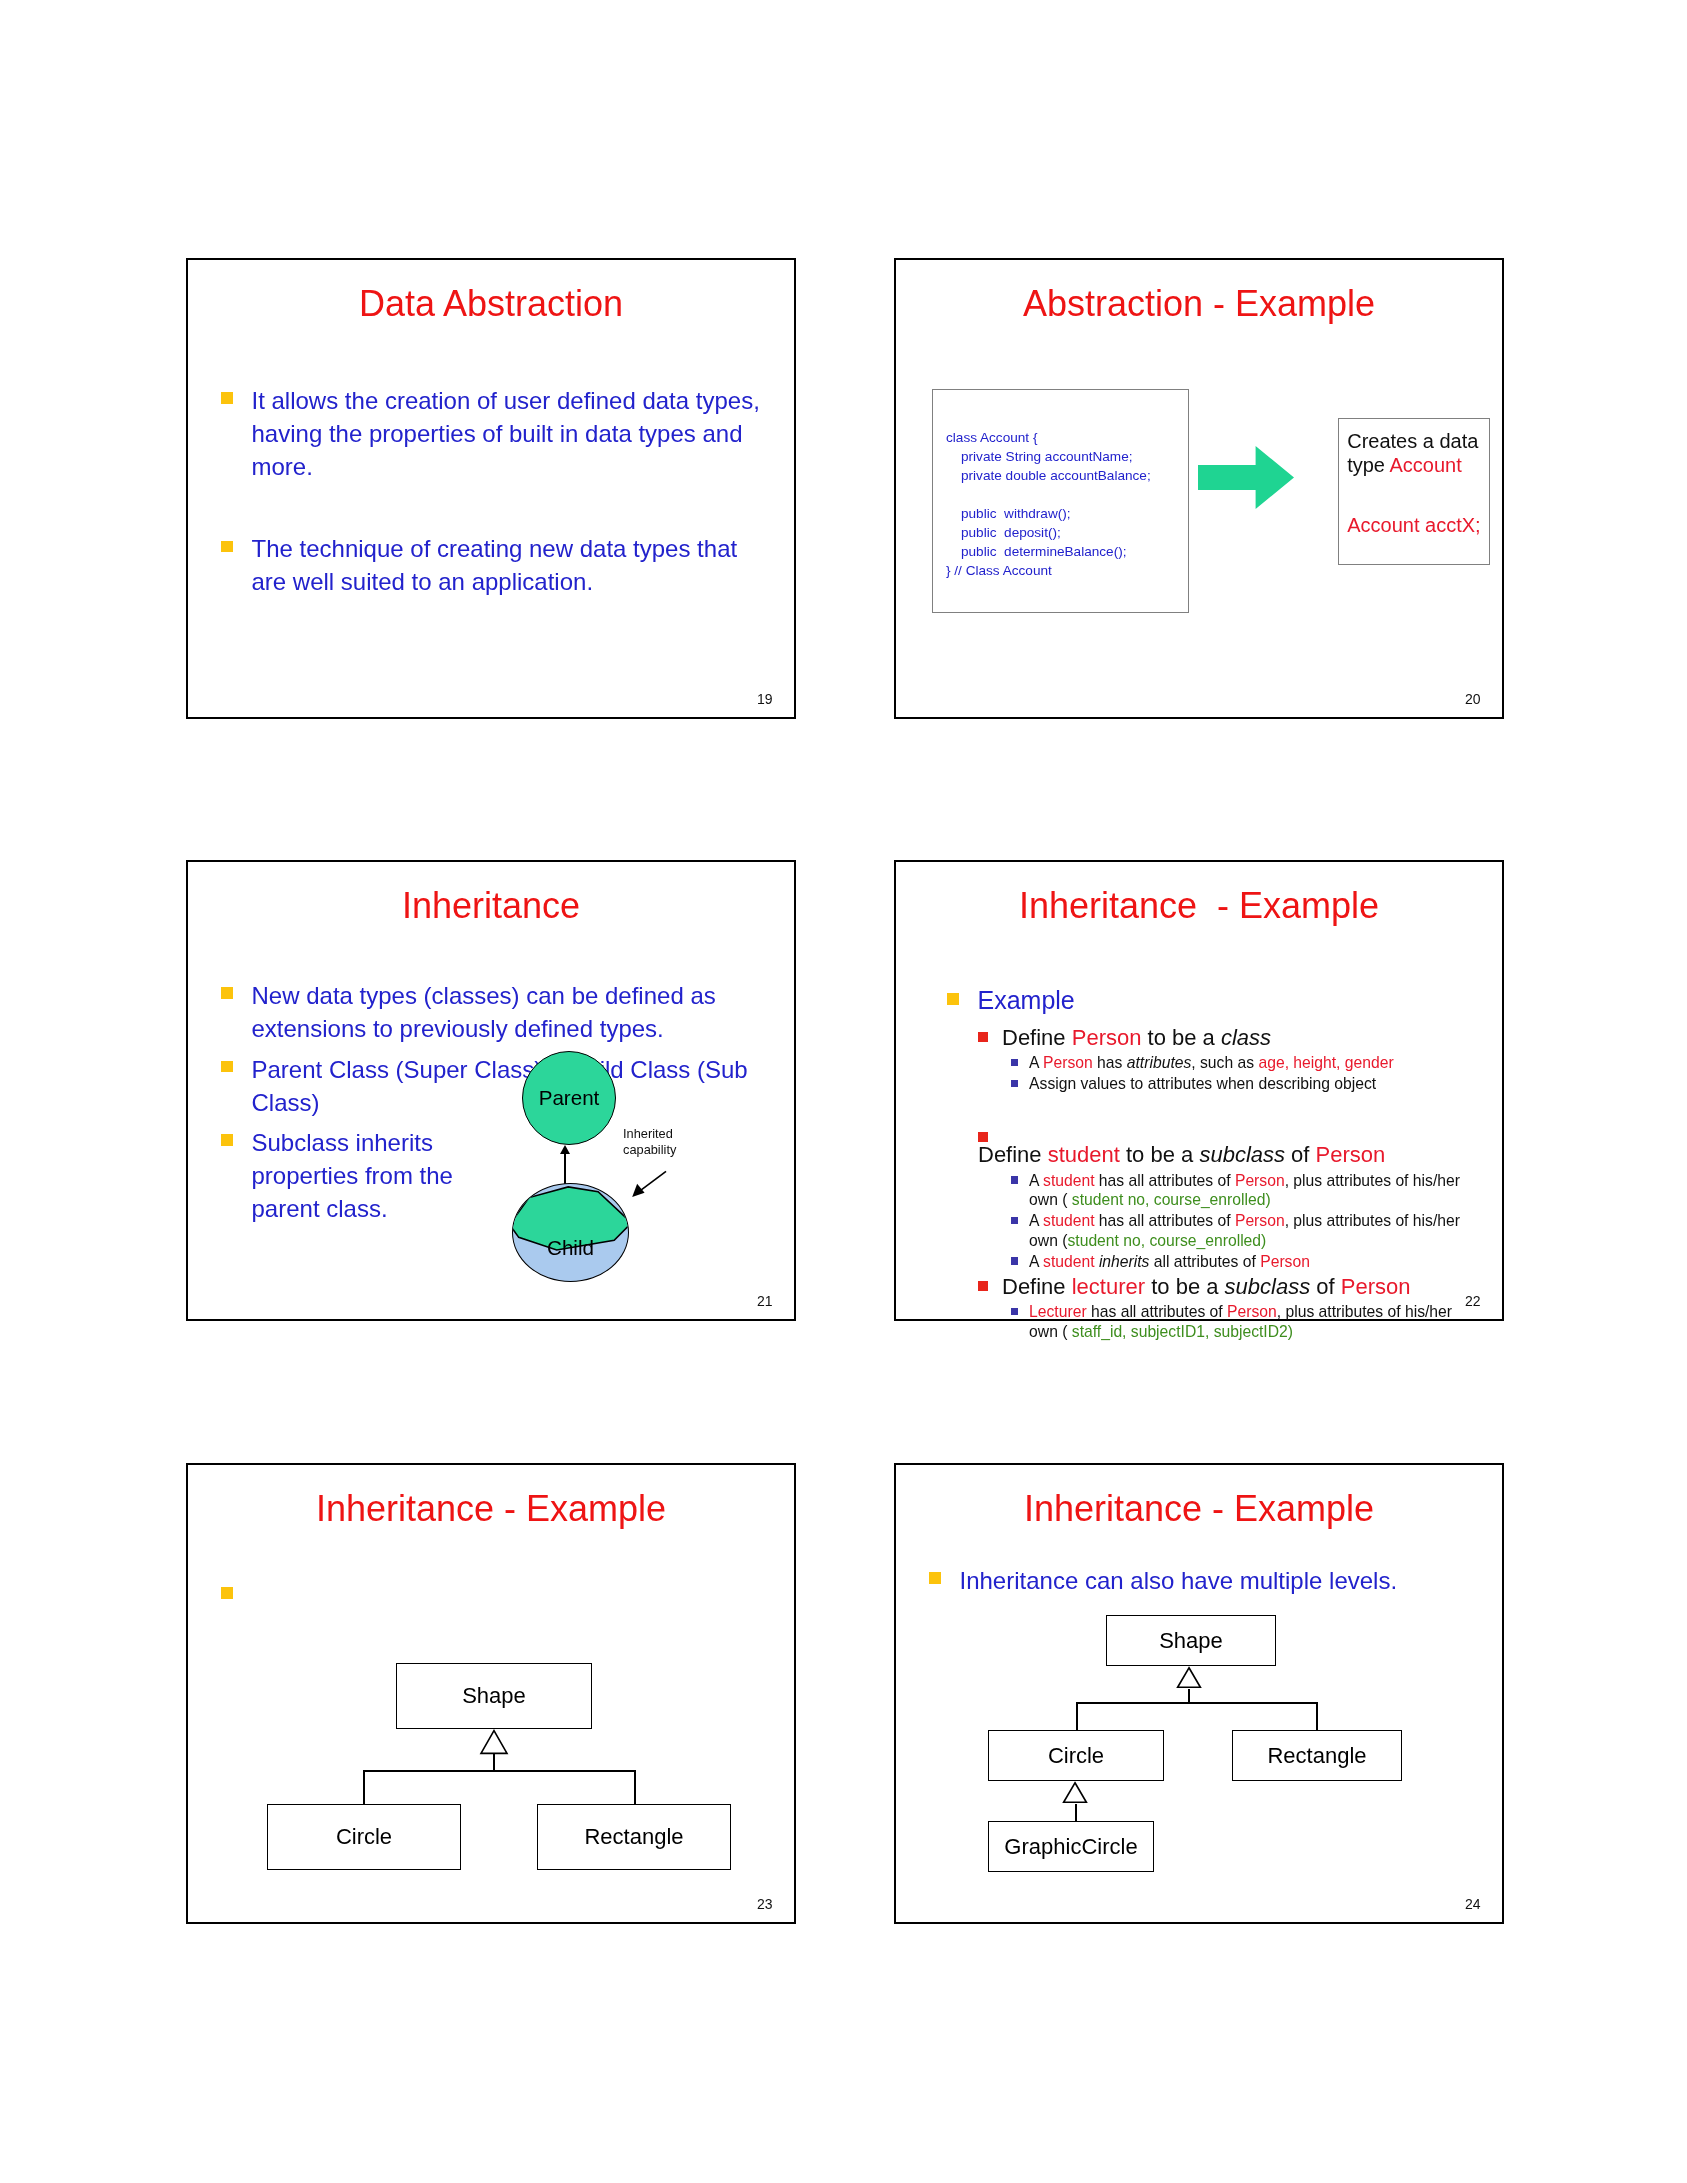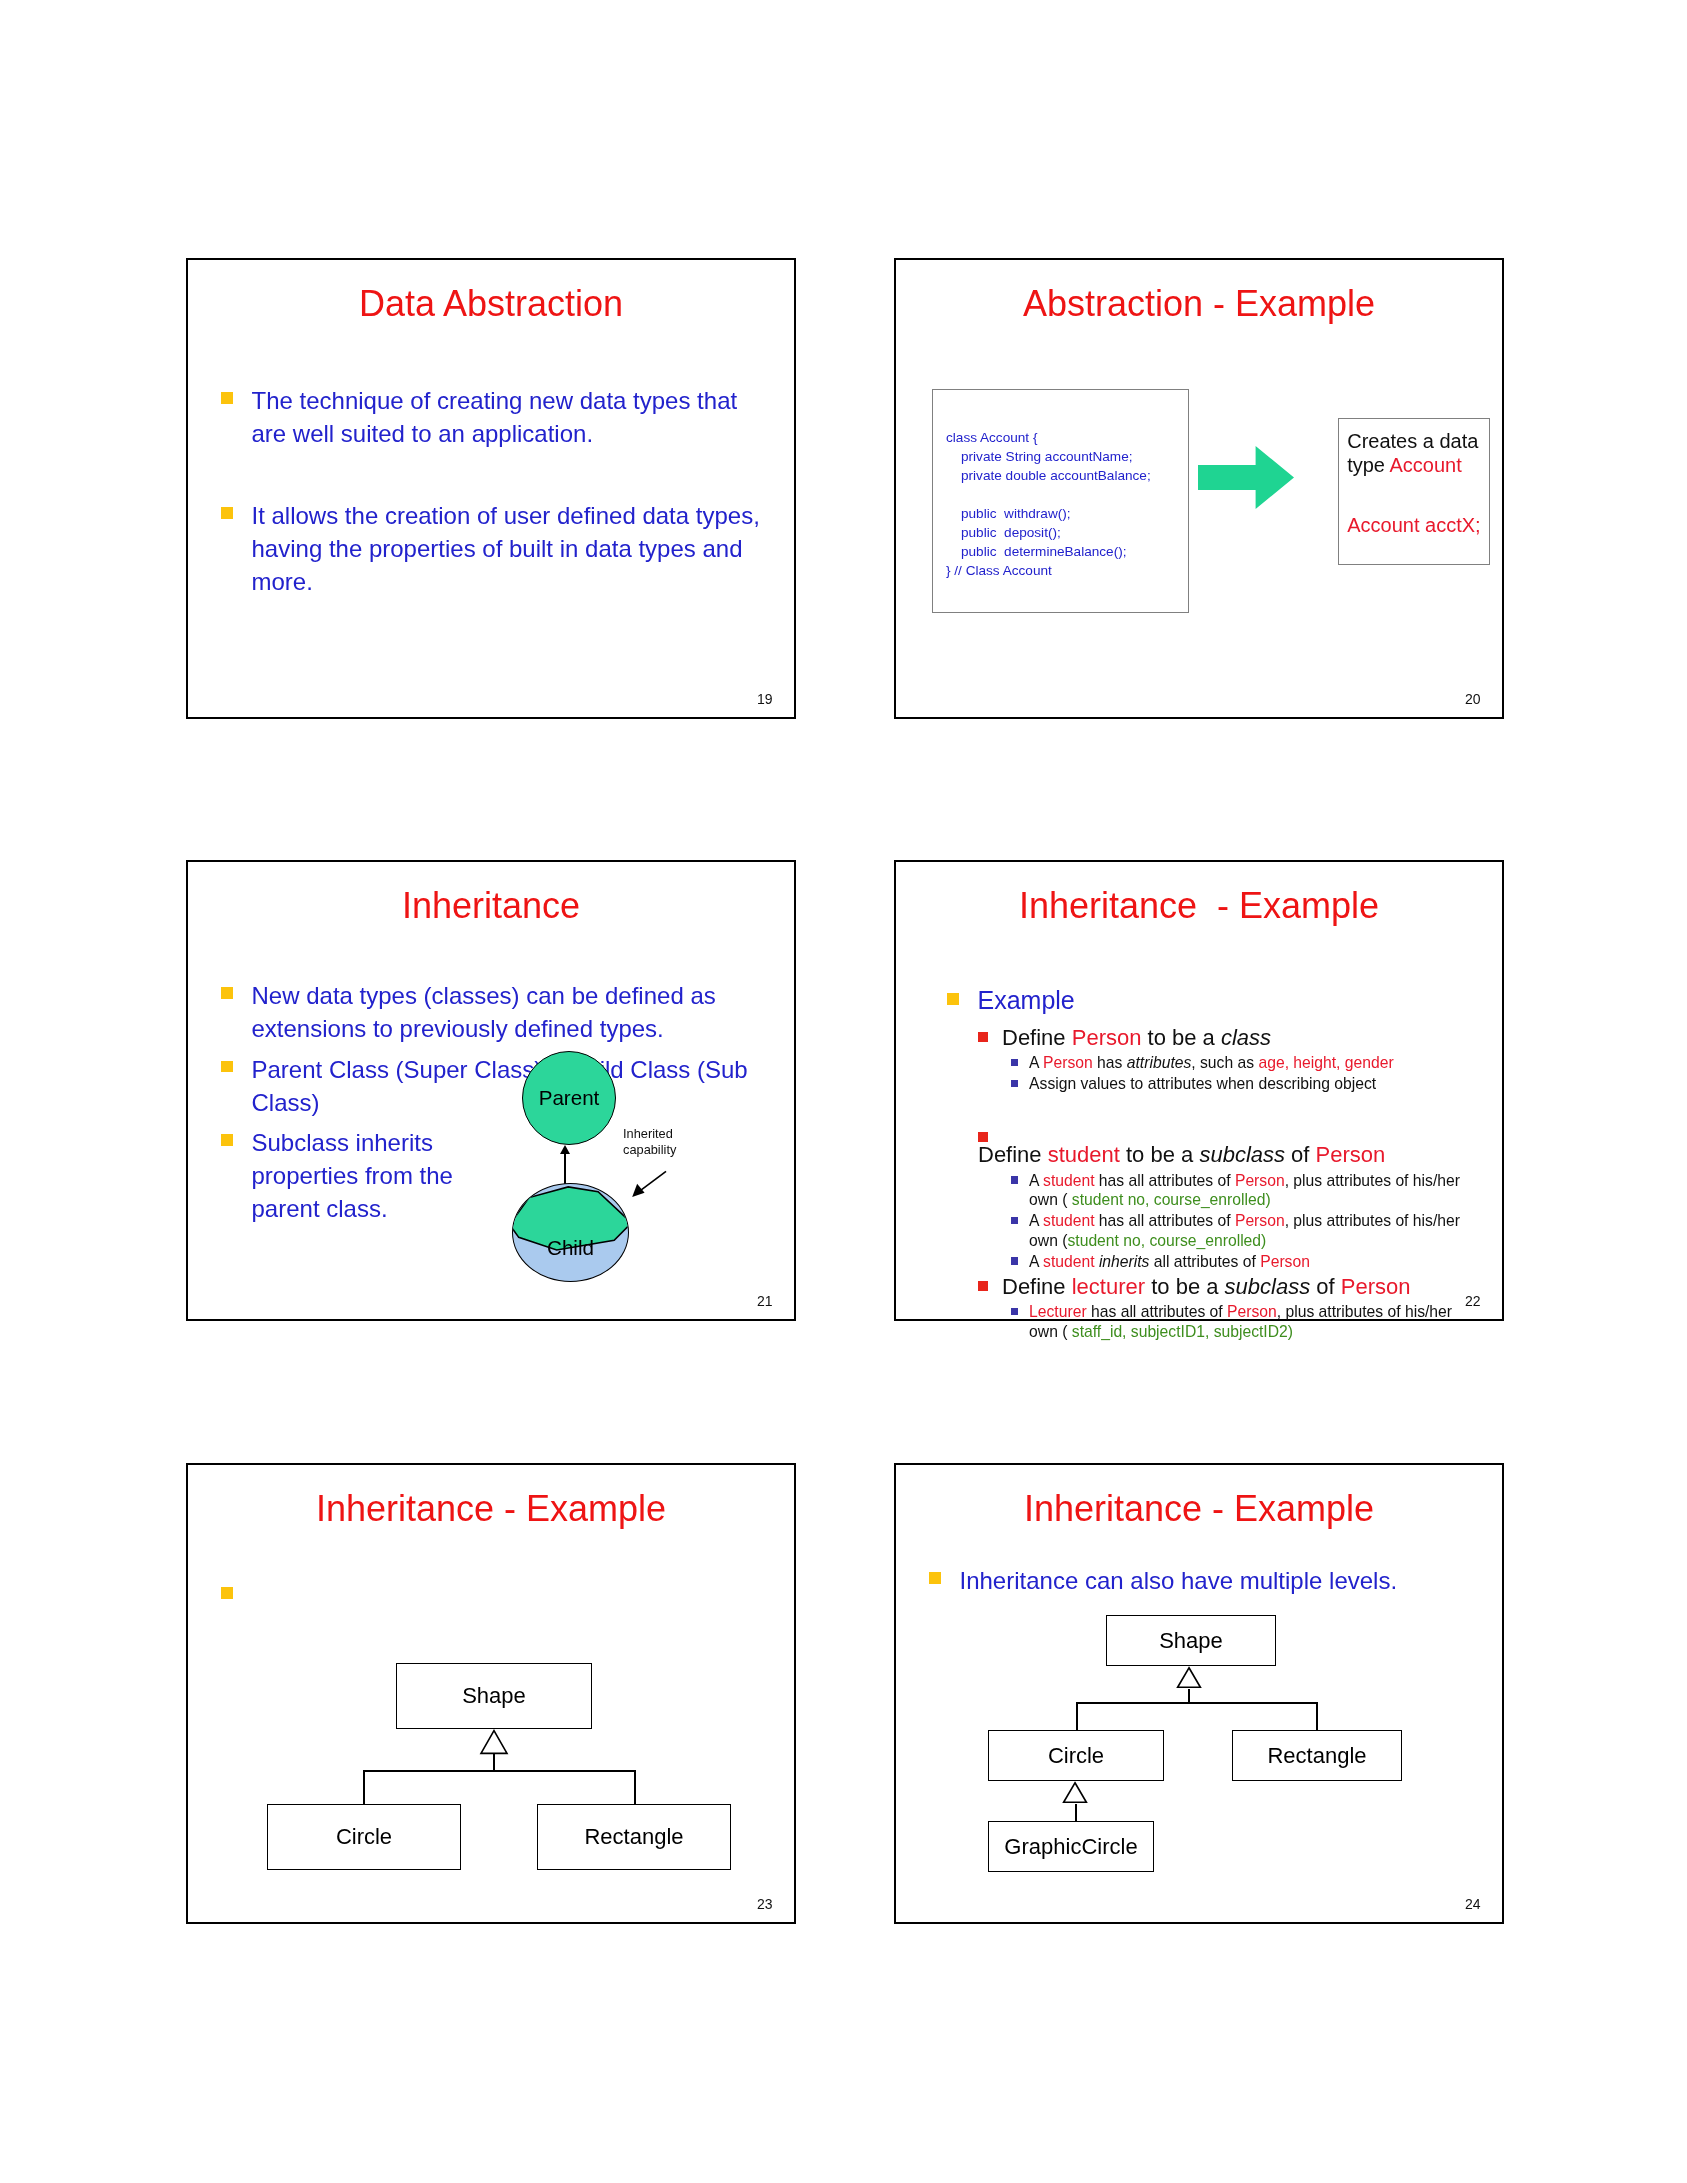--- a/index.html
+++ b/index.html
@@ -128,25 +128,25 @@
   #s22 .lvl3 .rt-body { max-width:451px; }
   #s22 .lvl1 .sq.gold { margin-top:7.4px; }
 </style></head>
 <body>
 
 <section class="slide" id="s19" style="left:186px;top:258px;">
   <div class="title">Data Abstraction</div>
   <div class="bullets">
       <div class="rt-row">
         <span class="sq gold"></span>
+        <span class="rt-body"><span class="blue">It allows the creation of user defined data types, having the properties of built in data types and more.</span></span>
+      </div>
+      <div class="rt-row">
+        <span class="sq gold"></span>
         <span class="rt-body"><span class="blue">The technique of creating new data types that are well suited to an application.</span></span>
-      </div>
-      <div class="rt-row">
-        <span class="sq gold"></span>
-        <span class="rt-body"><span class="blue">It allows the creation of user defined data types, having the properties of built in data types and more.</span></span>
       </div>
     </div>
   <div class="pagenum">19</div>
 </section>
 
 <section class="slide" id="s20" style="left:894px;top:258px;">
   <div class="title">Abstraction - Example</div>
   <div class="code-box">
       <div class="rt-row ind0">
         <span class="rt-body"><span>class Account {</span></span>

